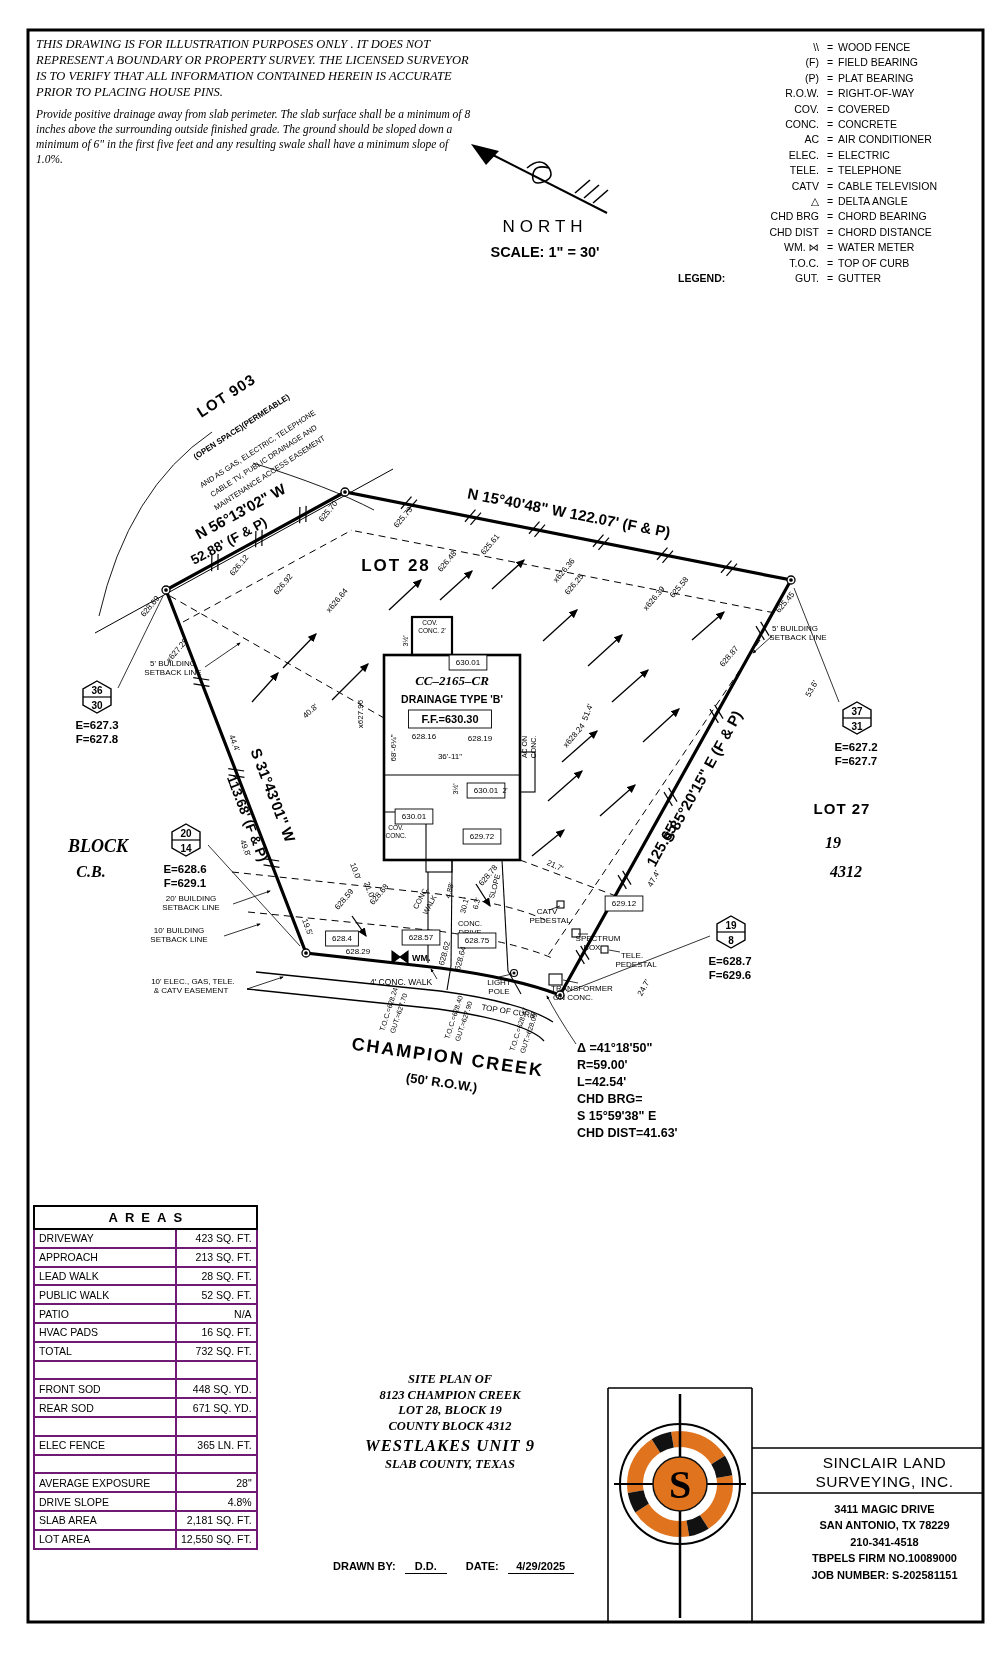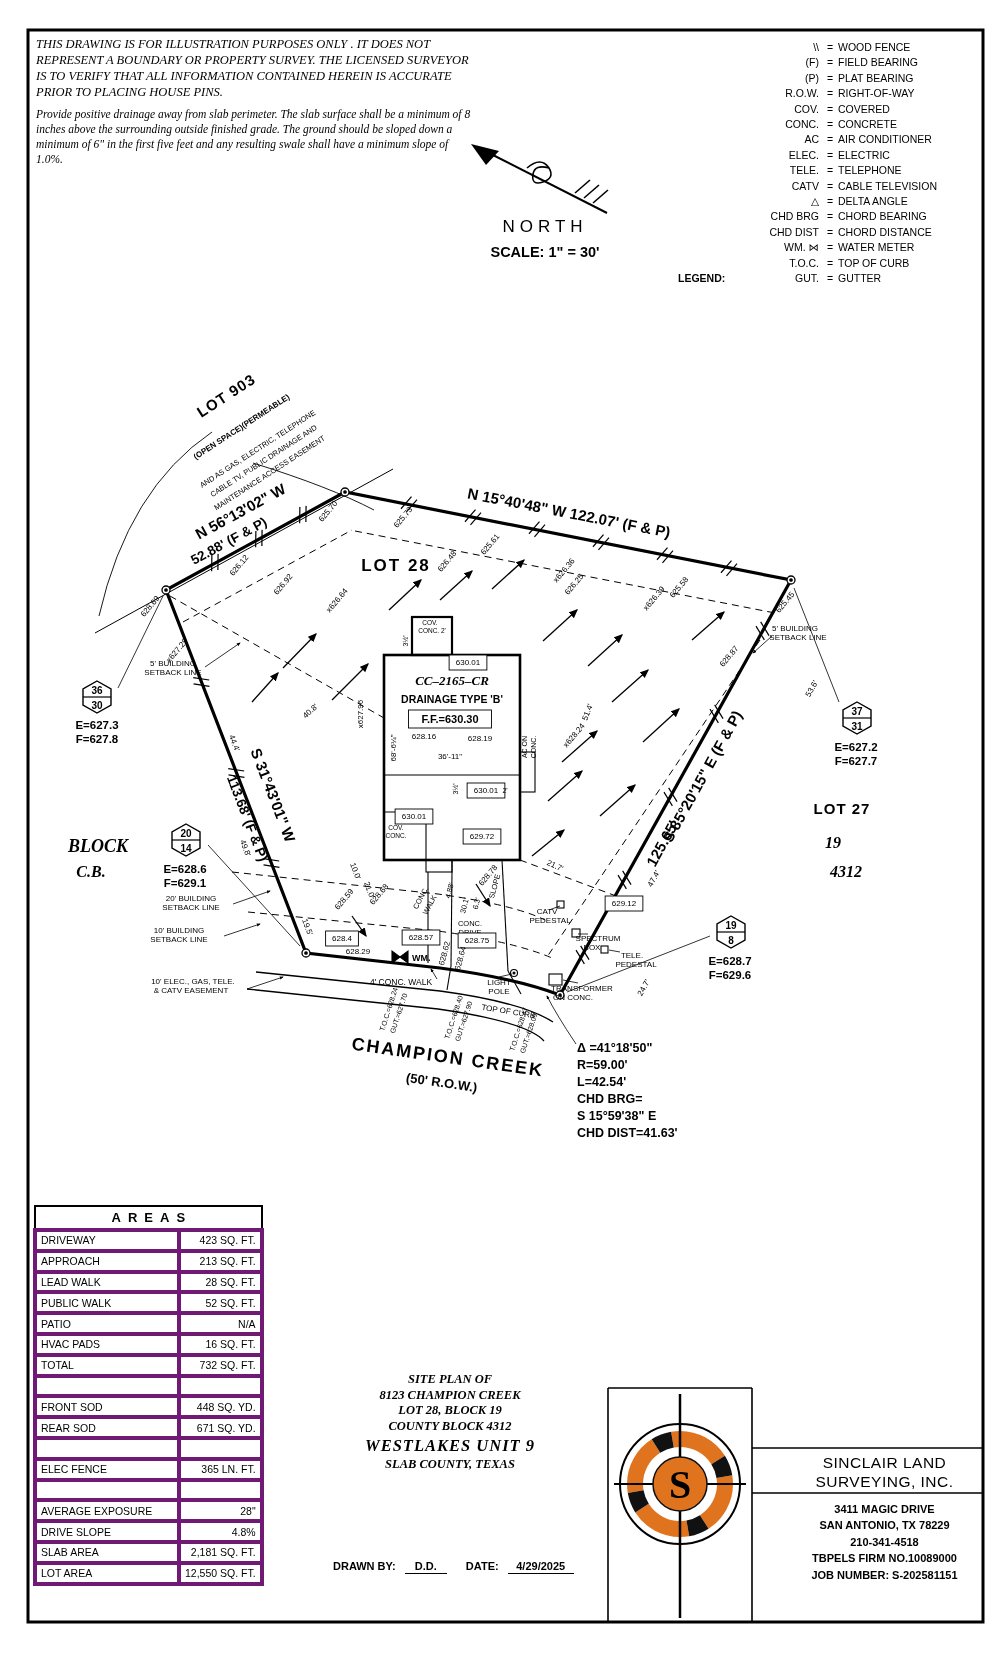--- a/index.html
+++ b/index.html
@@ -14,21 +14,21 @@
 
   .legend{position:absolute;left:678px;top:40px;display:flex;align-items:flex-end;gap:28px;}
   .lg-title{width:56px;font-size:10.5px;font-weight:bold;line-height:15.4px;}
   .lg-row{display:grid;grid-template-columns:60px 16px auto;font-size:10.5px;line-height:15.4px;}
   .lg-sym{text-align:right;padding-right:3px;white-space:pre;}
   .lg-eq{text-align:center;}
   .lg-mean{white-space:nowrap;}
 
   table.areas{position:absolute;left:33px;top:1205px;border-collapse:collapse;background:#fff;border:2px solid #000;}
   table.areas th{border:2px solid #000;font-size:13px;font-weight:bold;letter-spacing:7px;padding:3px 0 3px 7px;text-align:center;margin-left:8px;}
-  table.areas td{border:4px solid #701a75;font-size:10.5px;height:16.8px;padding:0 4px;white-space:nowrap;}
+  table.areas td{border:2px solid #701a75;font-size:10.5px;height:16.8px;padding:0 4px;white-space:nowrap;}
   table.areas td.lbl{width:132px;}
   table.areas td.val{width:66px;text-align:right;}
 
   .titleblock{position:absolute;left:300px;top:1372px;width:300px;text-align:center;
               font-family:"Liberation Serif","DejaVu Serif",serif;font-style:italic;font-weight:bold;}
   .tb-s{font-size:12.5px;line-height:1.25;}
   .tb-l{font-size:16.5px;line-height:1.35;letter-spacing:1px;}
 
   .drawnby{position:absolute;left:333px;top:1548px;font-size:11px;font-weight:bold;}
   .drawnby .uv{display:inline-block;min-width:42px;border-bottom:1.5px solid #000;text-align:center;margin:12px 16px 0 6px;padding-bottom:1px;}

